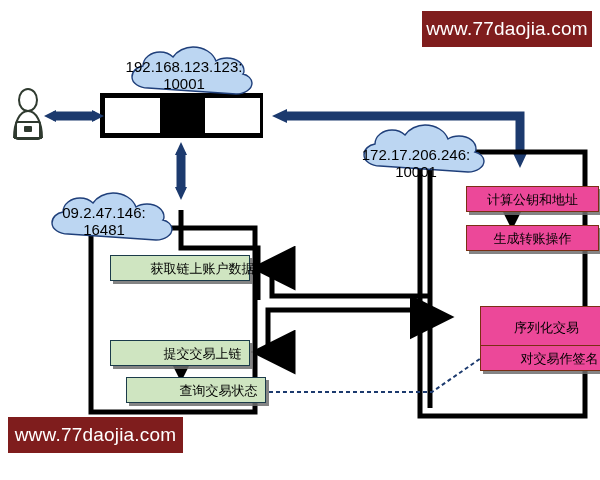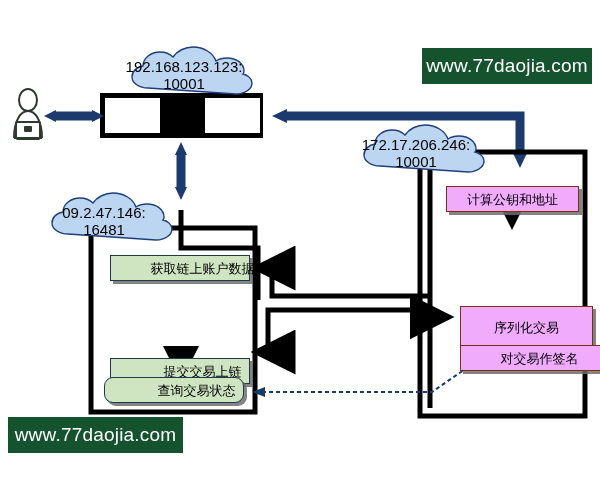--- a/index.html
+++ b/index.html
@@ -24,30 +24,29 @@
   .layer {
     position: absolute;
     left: 0; top: 0;
     width: 600px;
     height: 480px;
   }
 
   
   .watermark {
     position: absolute;
-    background: #14532d;
+    background: #7f1d1d;
     color: #ffffff;
     font-family: "Liberation Sans", sans-serif;
     font-size: 19px;
     letter-spacing: 0.2px;
     display: flex;
     align-items: center;
     justify-content: center;
     white-space: nowrap;
-    margin-top: 37px;
   }
   #wm-top {
     right: 8px;
     top: 11px;
     width: 170px;
     height: 36px;
   }
   #wm-bottom {
     left: 8px;
     bottom: 27px;
@@ -69,22 +68,23 @@
     box-shadow: 3px 3px 0 rgba(110,110,110,0.85);
     line-height: 1;
     white-space: nowrap;
   }
   .pbox.green {
     background: #cfe5c1;
     border-color: #1b3b4a;
     padding-left: 45px;
   }
   .pbox.orange {
-    background: #f0abfc;
+    background: #ec4899;
     border-color: #7a2f14;
+    margin-left: 20px;
   }
 
   
   .cloud {
     position: absolute;
   }
   .cloud .cloud-label {
     position: absolute;
     left: 0;
     top: 0;
@@ -236,42 +236,43 @@
 
   <div class="layer" id="text-layer">
 
     <div class="cloud" style="left:126px; top:60px; width:116px; height:31px;">
       <div class="cloud-label">
         <span>192.168.123.123:</span>
         <span>10001</span>
       </div>
     </div>
 
-    <div class="cloud" style="left:358px; top:138px; width:116px; height:31px;">
+    <div class="cloud" style="left:358px; top:148px; width:116px; height:31px;">
       <div class="cloud-label">
         <span>172.17.206.246:</span>
         <span>10001</span>
       </div>
     </div>
 
     <div class="cloud" style="left:46px; top:206px; width:116px; height:31px;">
       <div class="cloud-label">
         <span>09.2.47.146:</span>
         <span>16481</span>
       </div>
     </div>
 
     <div class="pbox green" style="left:110px; top:255px; width:140px; height:26px;">获取链上账户数据</div>
 
-    <div class="pbox green" style="left:110px; top:358px; width:140px; height:26px;">提交交易上链</div>
-
-    <div class="pbox green" style="left:104px; top:377px; width:140px; height:26px;border-radius:9px;">查询交易状态</div>
+    <div class="pbox green" style="left:110px; top:340px; width:140px; height:26px;">提交交易上链</div>
+
+    <div class="pbox green" style="left:126px; top:377px; width:140px; height:26px;">查询交易状态</div>
 
     <div class="pbox orange" style="left:446px; top:186px; width:133px; height:26px;">计算公钥和地址</div>
 
+    <div class="pbox orange" style="left:446px; top:225px; width:133px; height:26px;">生成转账操作</div>
 
     <div class="pbox orange" style="left:460px; top:306px; width:133px; height:43px;">序列化交易</div>
 
     <div class="pbox orange" style="left:460px; top:345px; width:159px; height:26px;">对交易作签名</div>
 
     <div class="watermark" id="wm-top">www.77daojia.com</div>
 
     <div class="watermark" id="wm-bottom">www.77daojia.com</div>
 
   </div>

